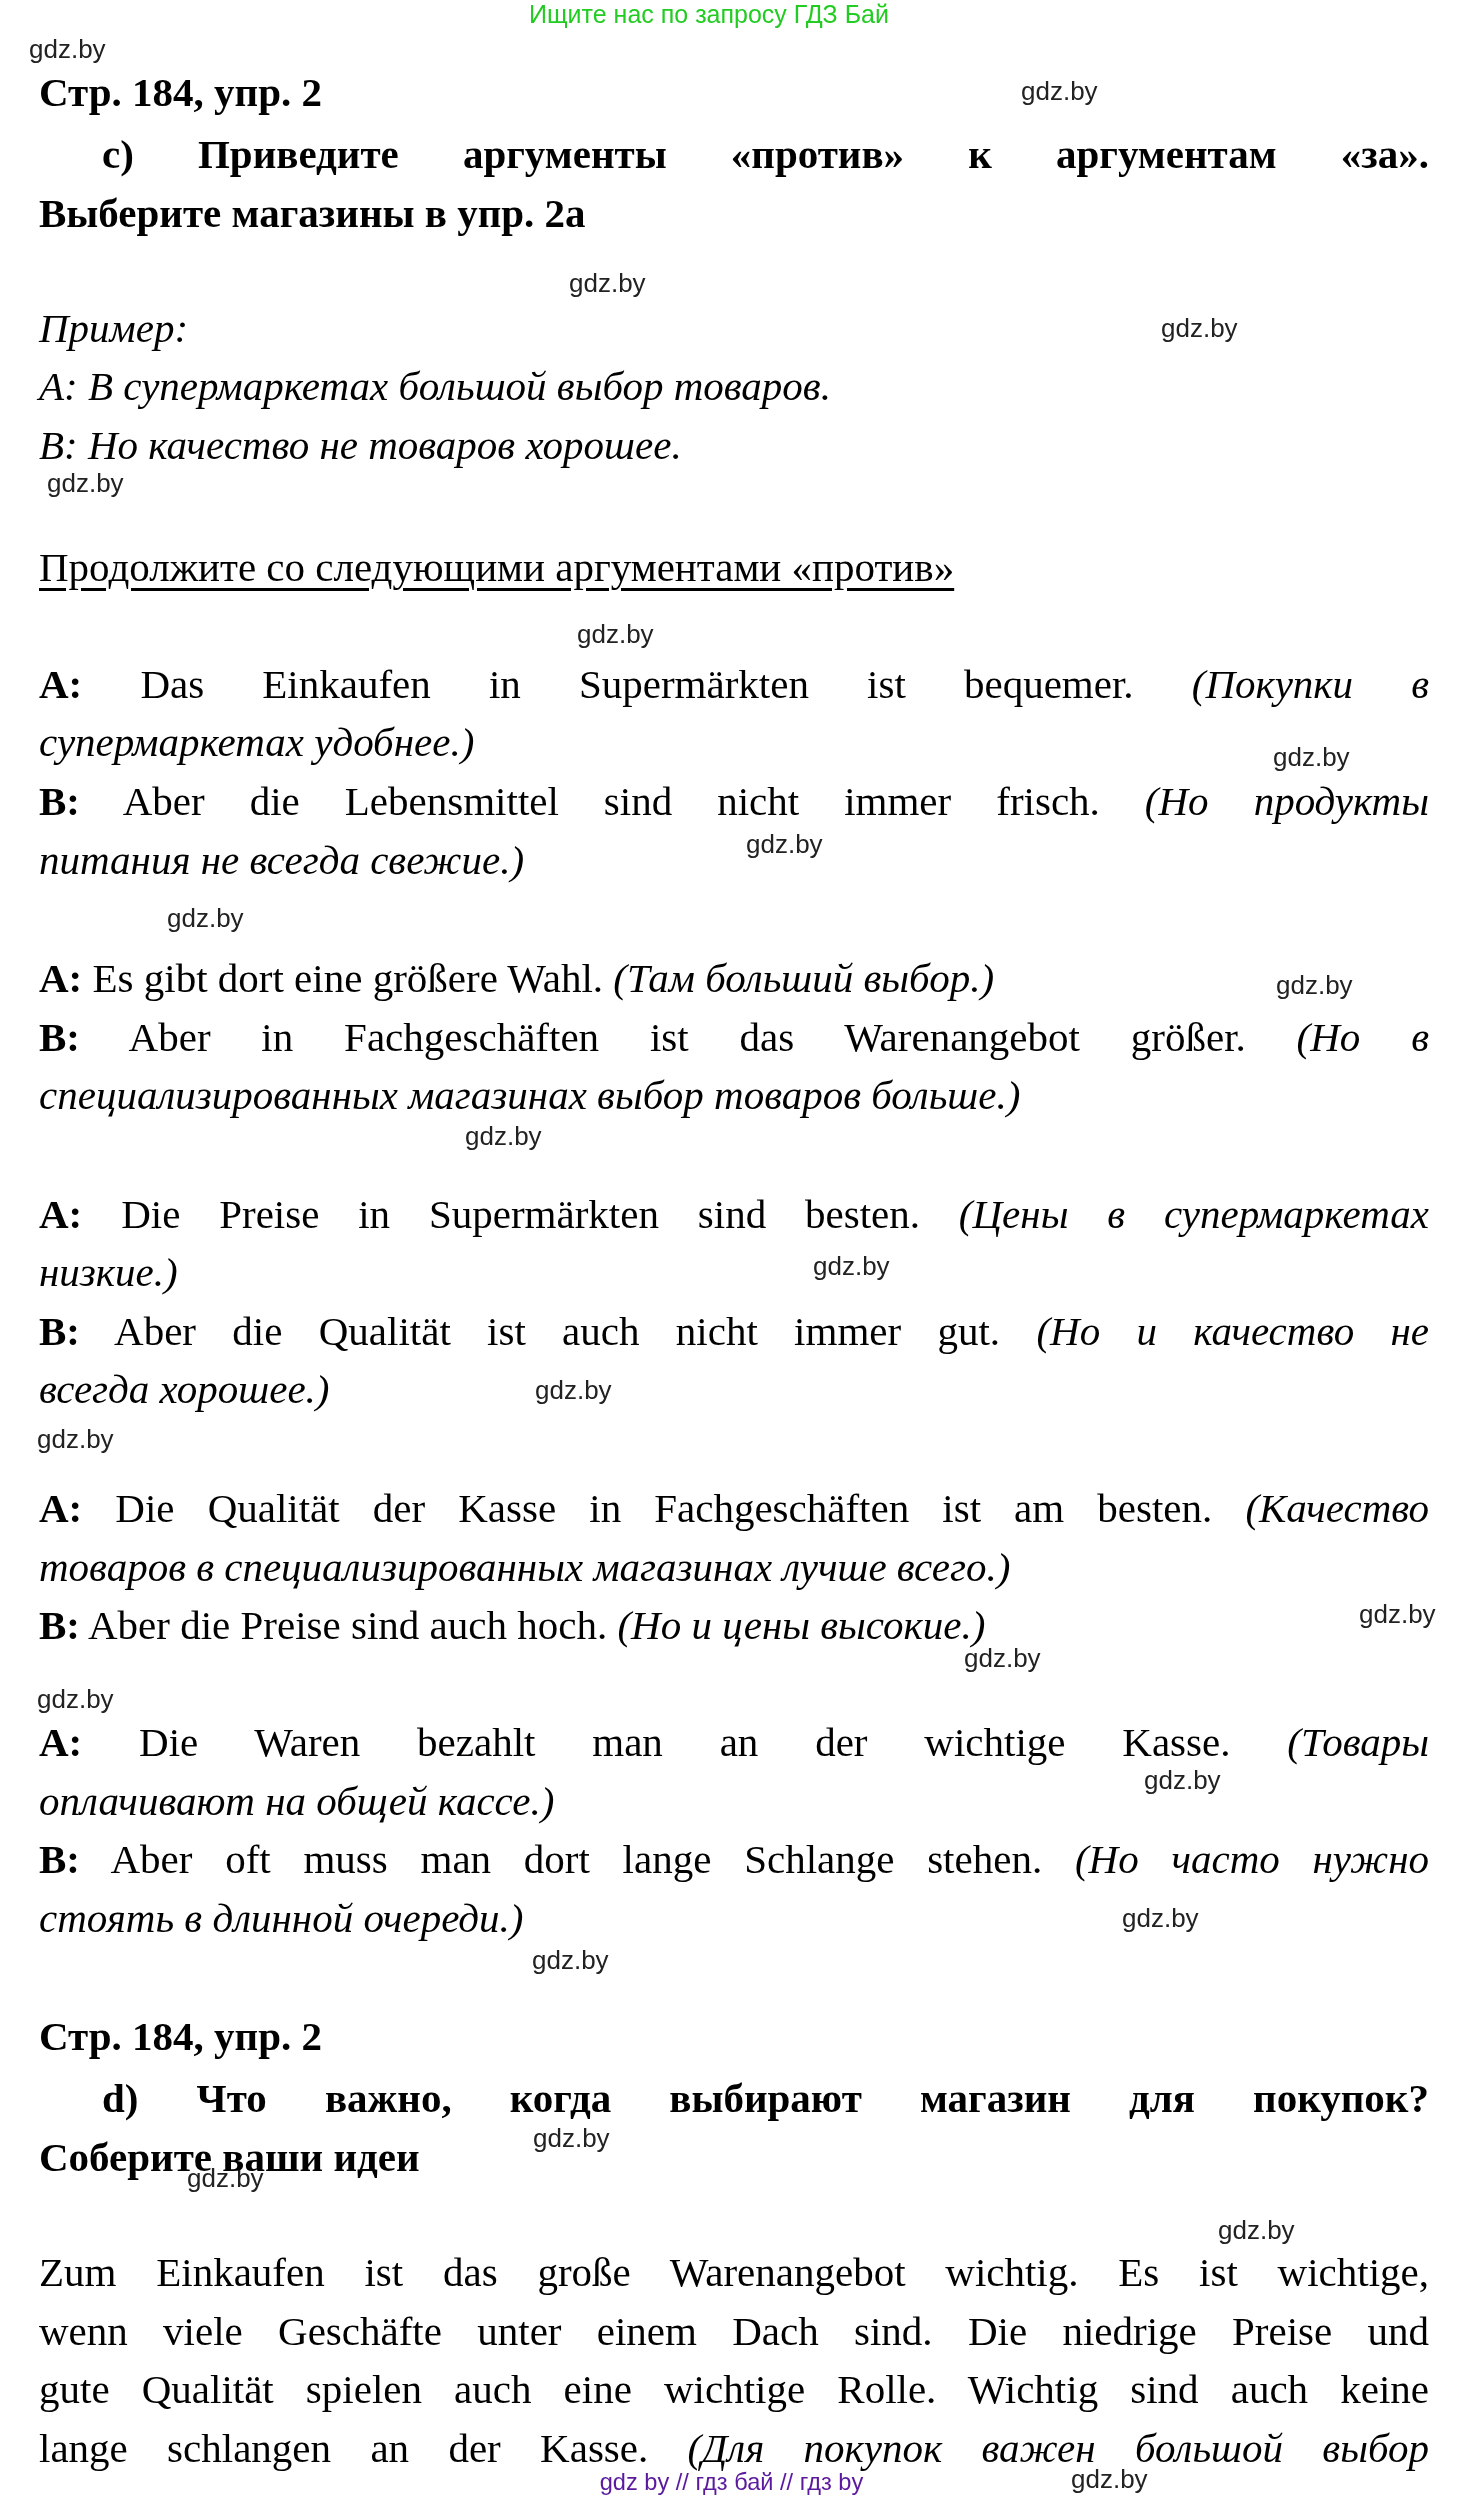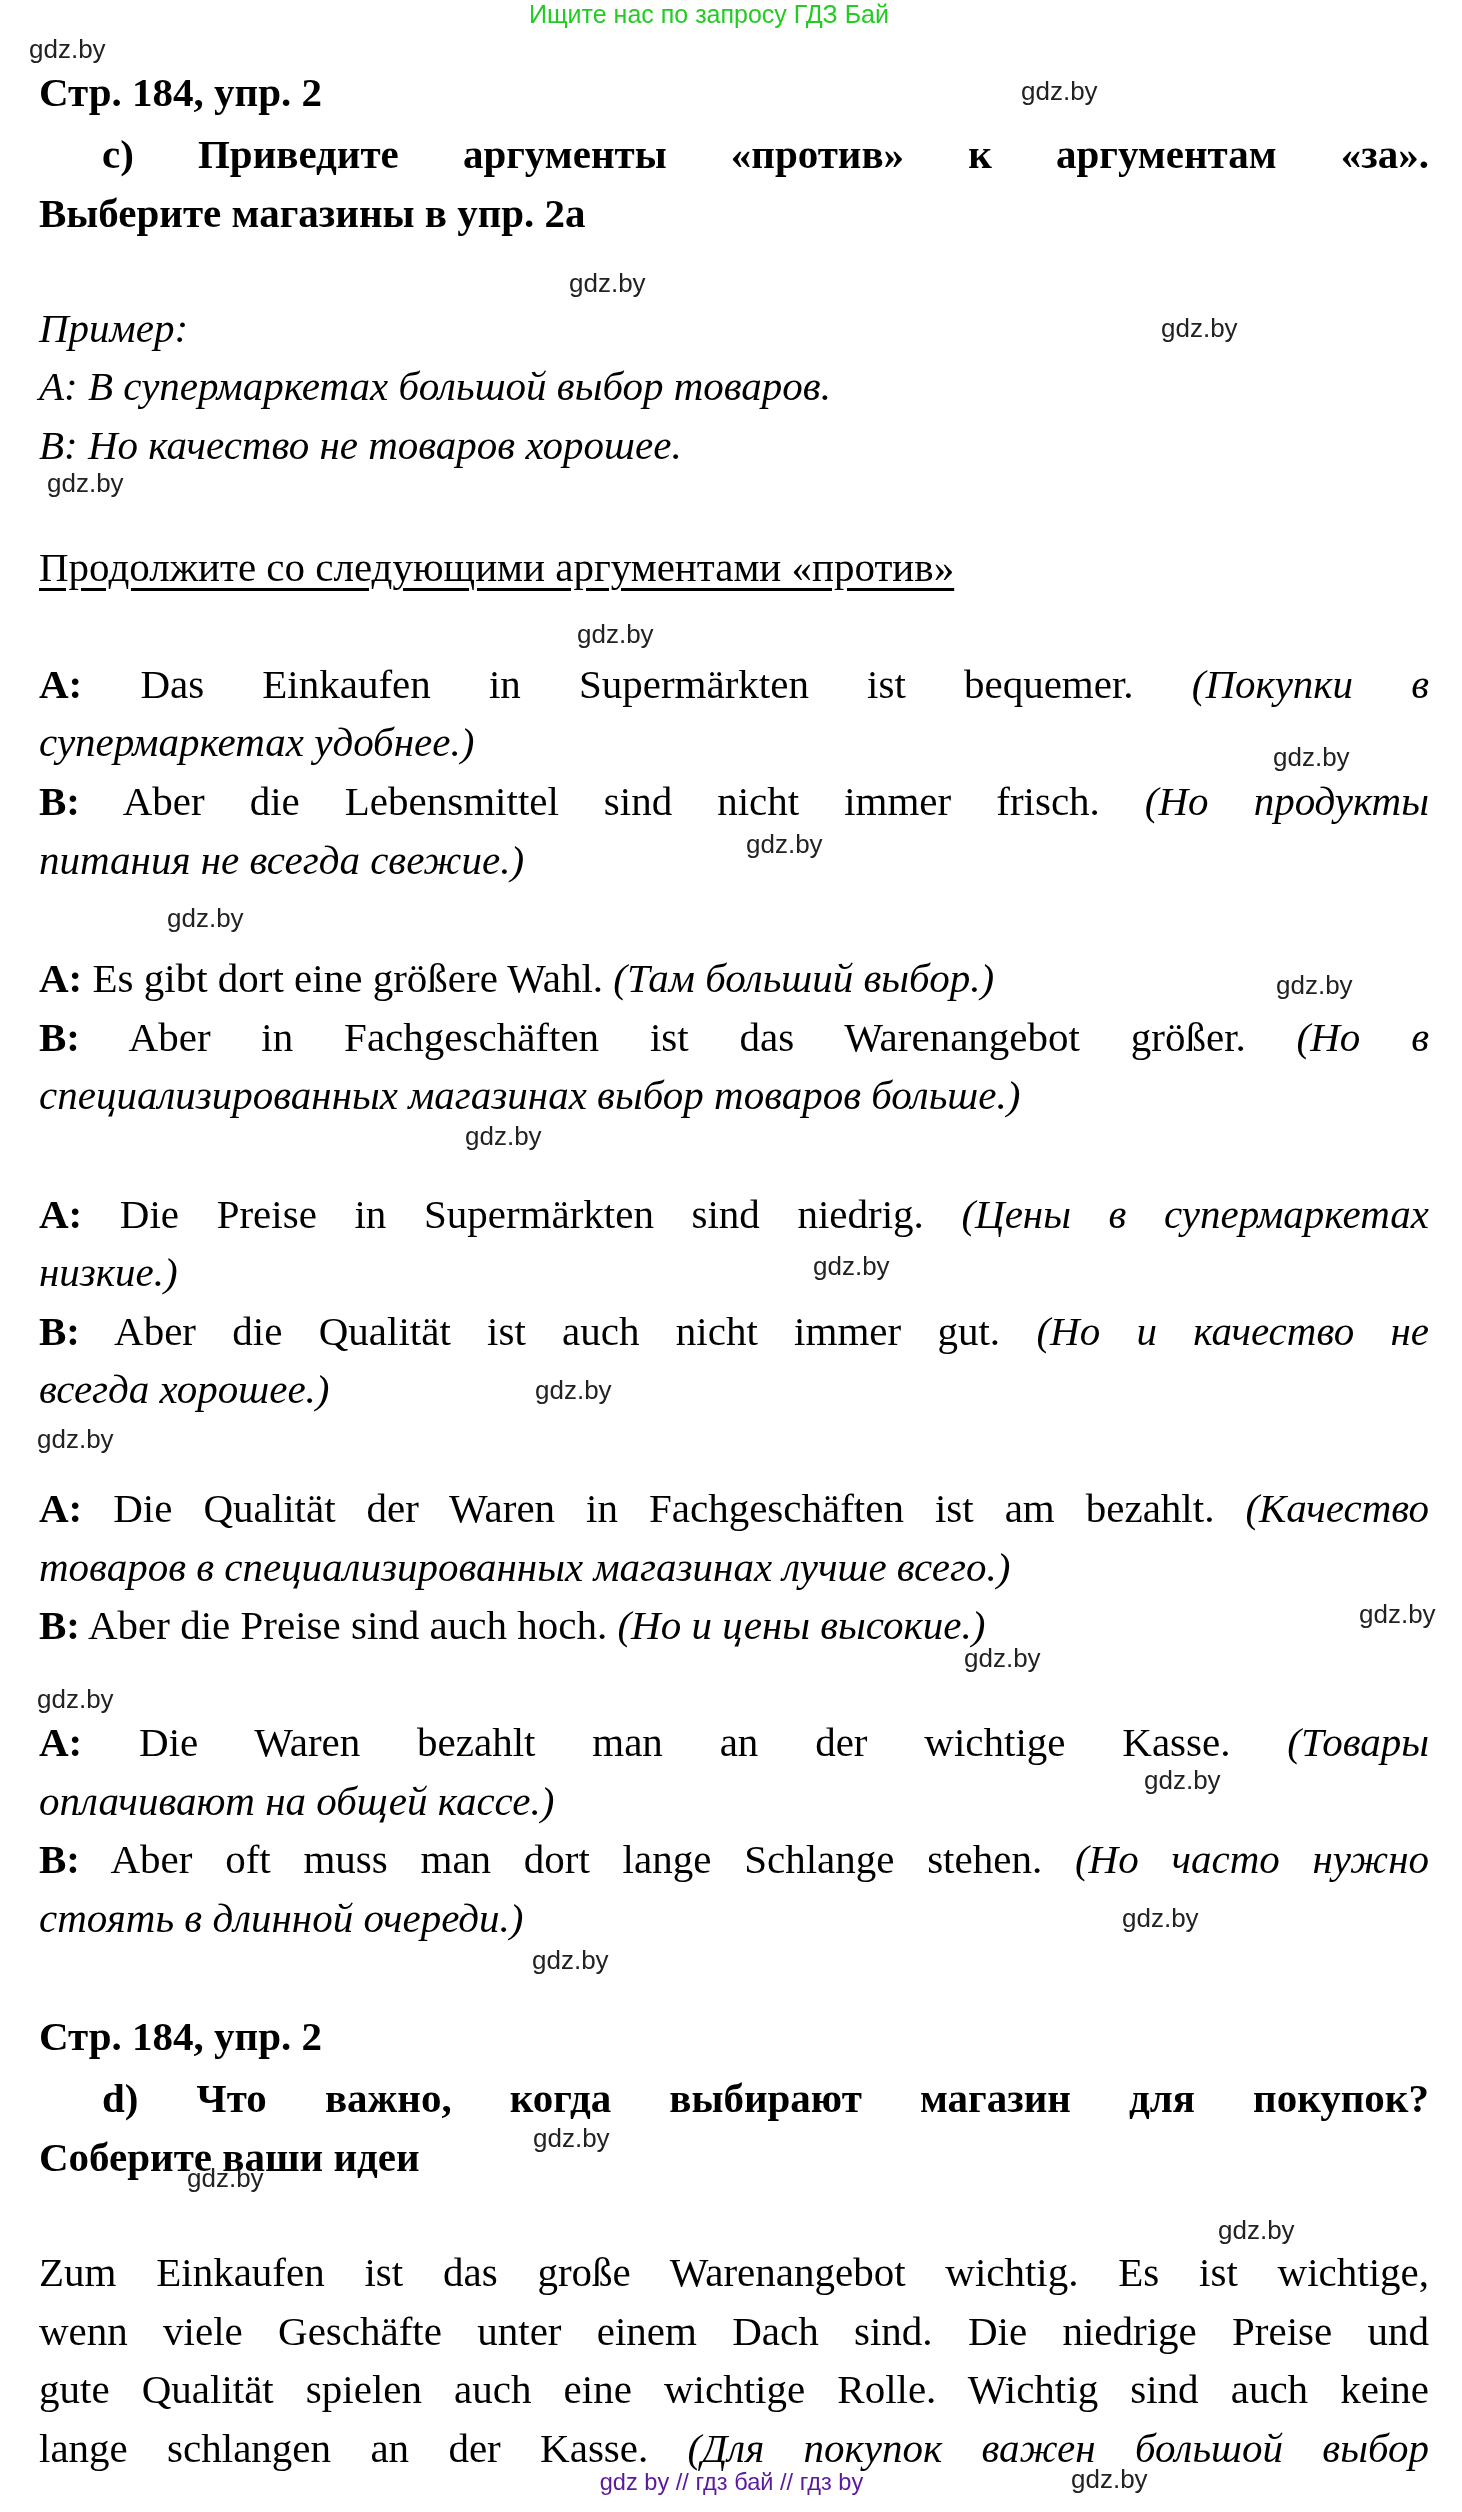--- a/index.html
+++ b/index.html
@@ -78,34 +78,34 @@
 </div>
 <div class="abs line just" style="top:1013px">
   <b>B:</b>
   <span>Aber in Fachgeschäften ist das Warenangebot größer.</span>
   <i>(Но в</i>
 </div>
 <div class="abs line it" style="top:1071px">специализированных магазинах выбор товаров больше.)</div>
 
 <div class="abs line just" style="top:1190px">
   <b>A:</b>
-  <span>Die Preise in Supermärkten sind niedrig.</span>
+  <span>Die Preise in Supermärkten sind besten.</span>
   <i>(Цены в супермаркетах</i>
 </div>
 <div class="abs line it" style="top:1248px">низкие.)</div>
 <div class="abs line just" style="top:1307px">
   <b>B:</b>
   <span>Aber die Qualität ist auch nicht immer gut.</span>
   <i>(Но и качество не</i>
 </div>
 <div class="abs line it" style="top:1365px">всегда хорошее.)</div>
 
 <div class="abs line just" style="top:1484px">
   <b>A:</b>
-  <span>Die Qualität der Waren in Fachgeschäften ist am bezahlt.</span>
+  <span>Die Qualität der Kasse in Fachgeschäften ist am besten.</span>
   <i>(Качество</i>
 </div>
 <div class="abs line it" style="top:1543px">товаров в специализированных магазинах лучше всего.)</div>
 <div class="abs line" style="top:1601px">
   <b>B:</b>
   <span>Aber die Preise sind auch hoch.</span>
   <i>(Но и цены высокие.)</i>
 </div>
 
 <div class="abs line just" style="top:1718px">

